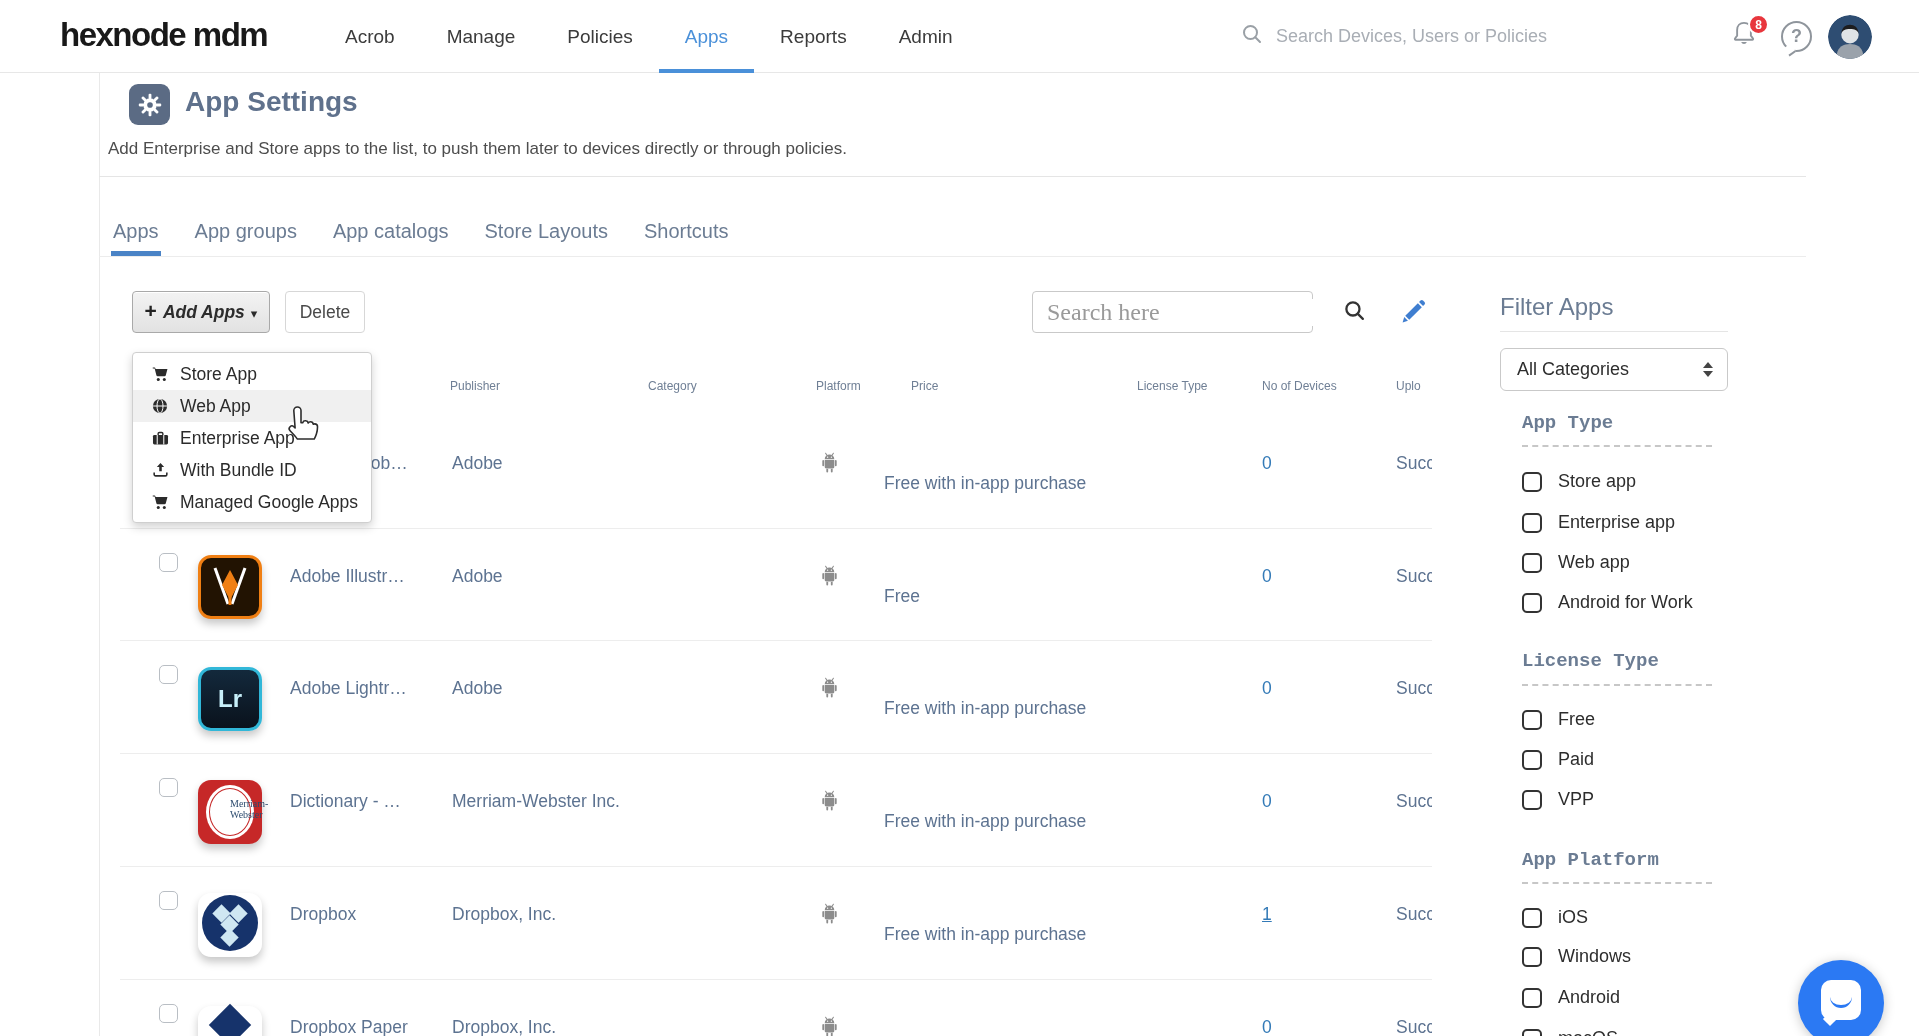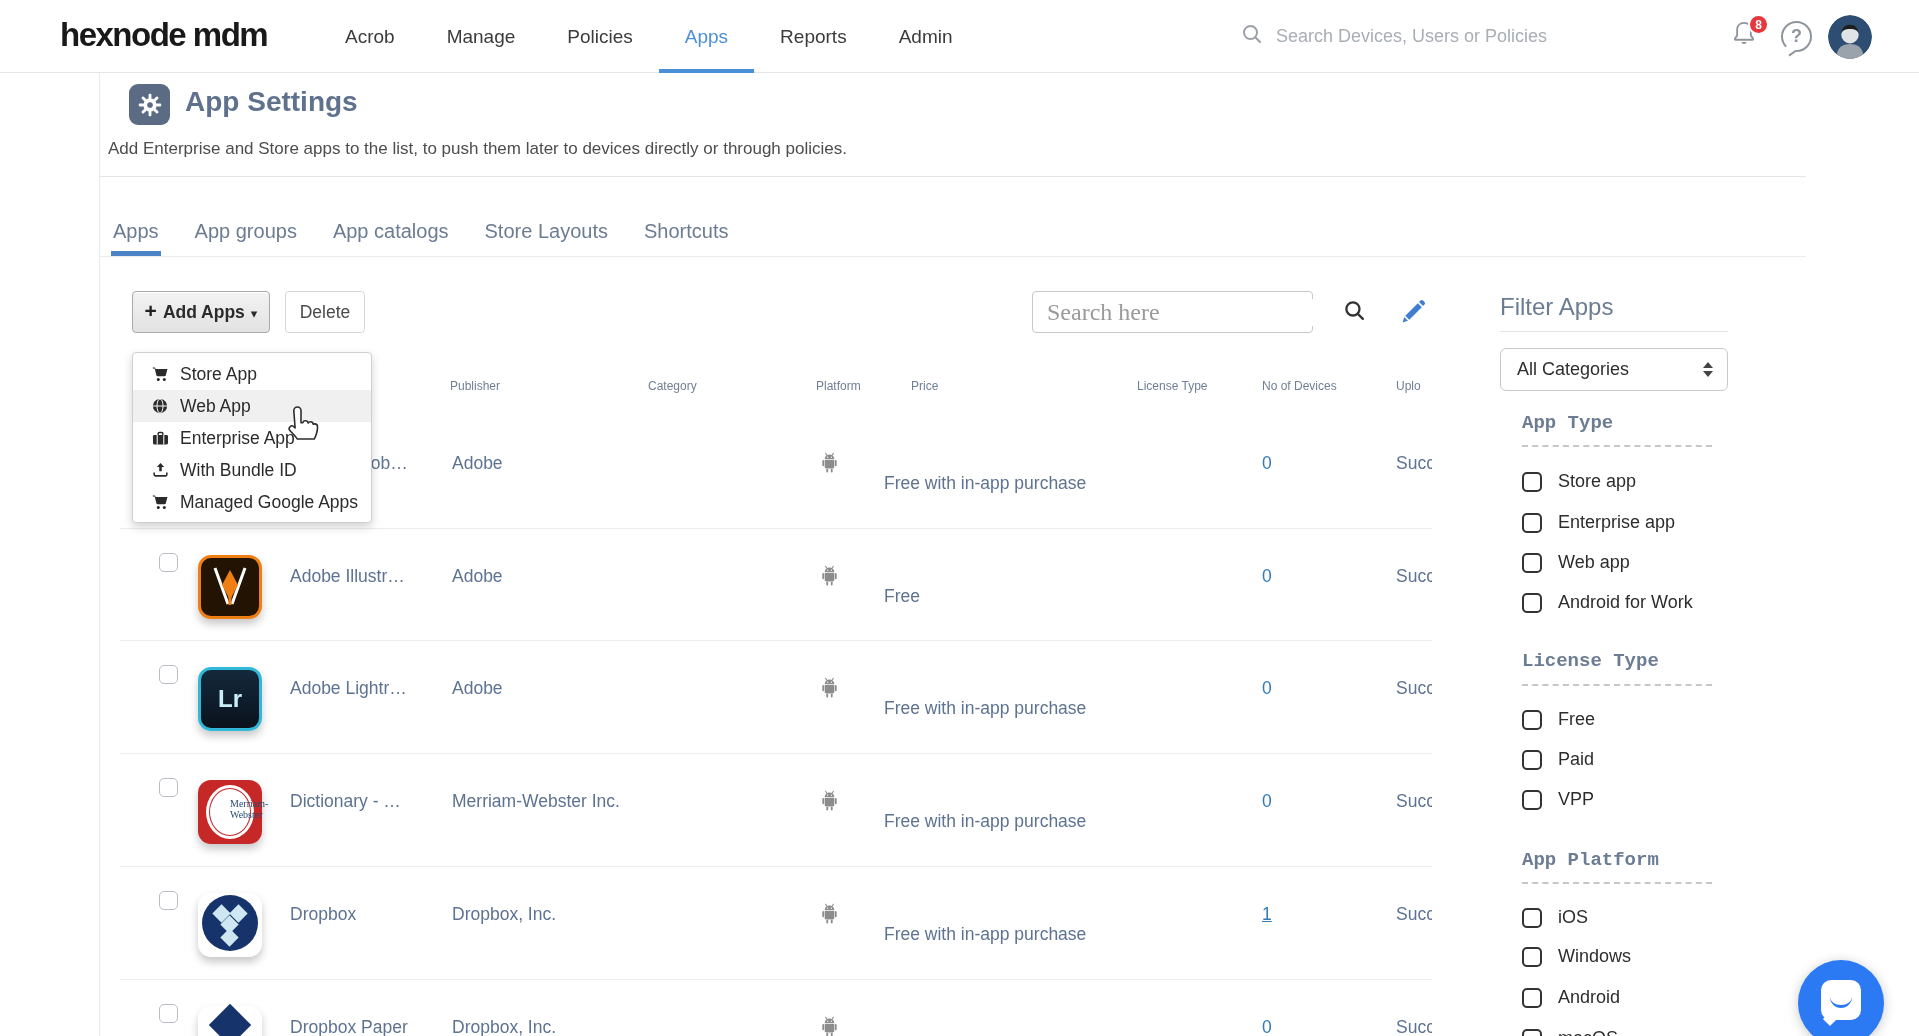--- a/index.html
+++ b/index.html
@@ -47,21 +47,21 @@
   .tab { position:relative; padding:14px 18px 0 18px; font-size:20px; color:#6b7c93; cursor:pointer; }
   .tab.active::after { content:""; position:absolute; left:16px; right:16px; bottom:0; height:5px; background:#4a83c6; }
   .hdiv2 { position:absolute; left:99px; top:256px; width:1707px; height:1px; background:#ececec; }
 
   
   .btn-add { position:absolute; left:132px; top:291px; width:138px; height:42px; border-radius:4px;
              border:1px solid #a9a9a9; background:linear-gradient(#f3f3f3,#e2e2e2);
              box-shadow:inset 0 1px 0 #fff; display:flex; align-items:center; justify-content:center;
              gap:6px; cursor:pointer; }
   .btn-add .plus { font-size:21px; font-weight:700; color:#222; margin-top:-2px; }
-  .btn-add .lbl { font-size:17.5px; font-weight:700; color:#2c2c2c; }
+  .btn-add .lbl { font-size:17.5px; font-weight:700; color:#2c2c2c;font-style:italic; }
   .btn-add .caret { font-size:13px; color:#2c2c2c; margin-top:2px; }
   .btn-delete { position:absolute; left:285px; top:291px; width:80px; height:42px; border-radius:4px;
              border:1px solid #d7d7d7; background:#fff; font-size:17.5px; color:#4a4a4a;
              display:flex; align-items:center; justify-content:center; cursor:pointer; }
   .tb-search { position:absolute; left:1032px; top:291px; width:281px; height:42px; border:1px solid #c9c9c9;
              border-radius:4px; background:#fff; display:flex; align-items:center; padding:0 12px 0 14px; }
   .tb-search input { border:none; outline:none; flex:1; font-size:24px; color:#444;
              font-family:Liberation Serif, serif; }
   .tb-search input::placeholder { color:#9a9a9a; }
   .pencil { position:absolute; left:1399px; top:297px; cursor:pointer; }

